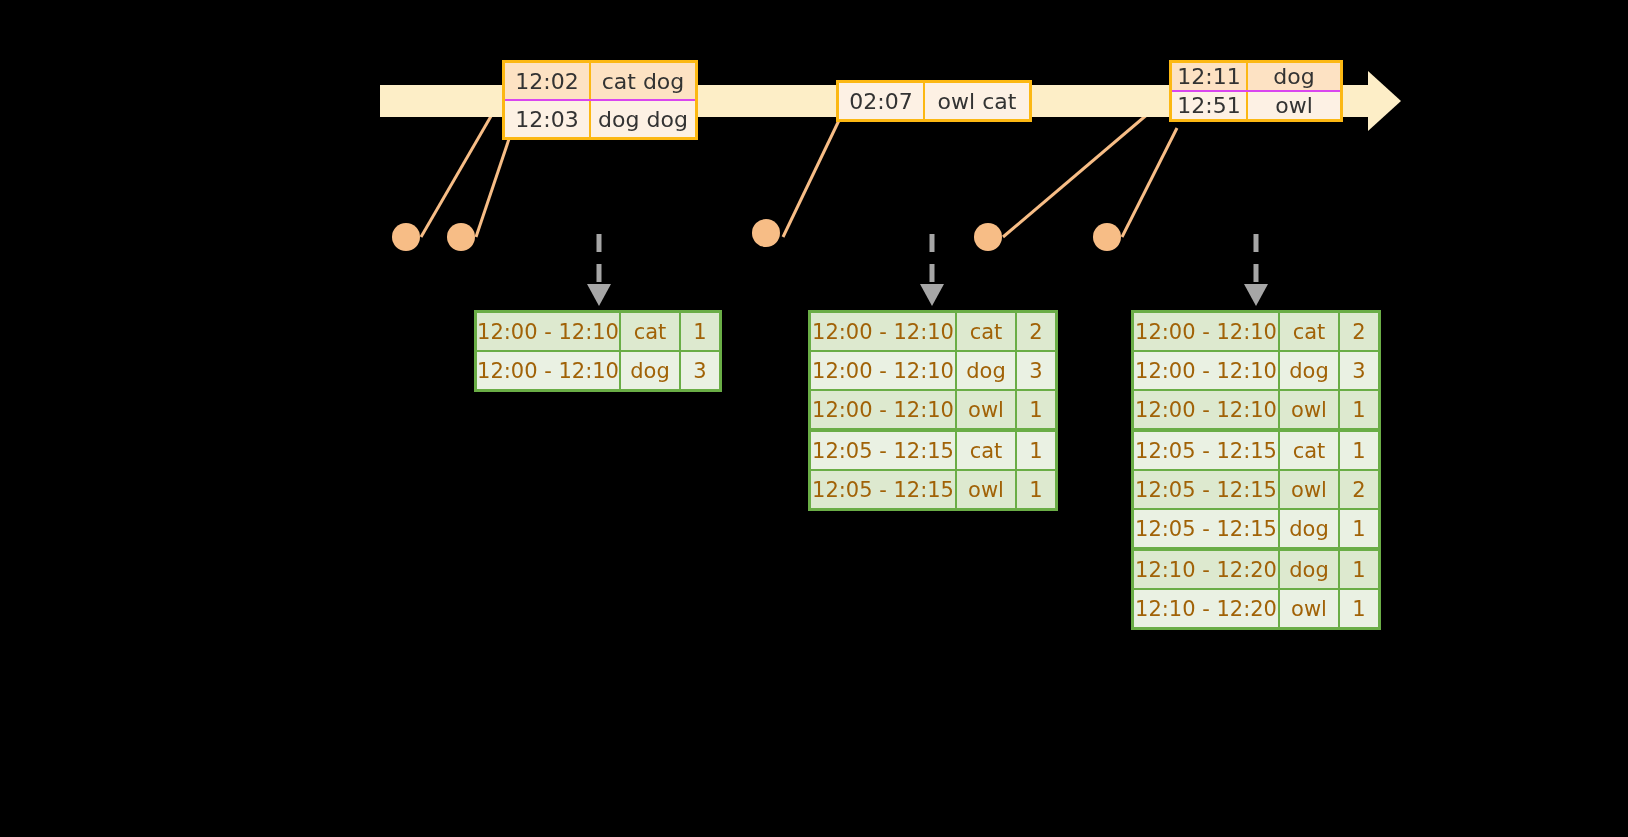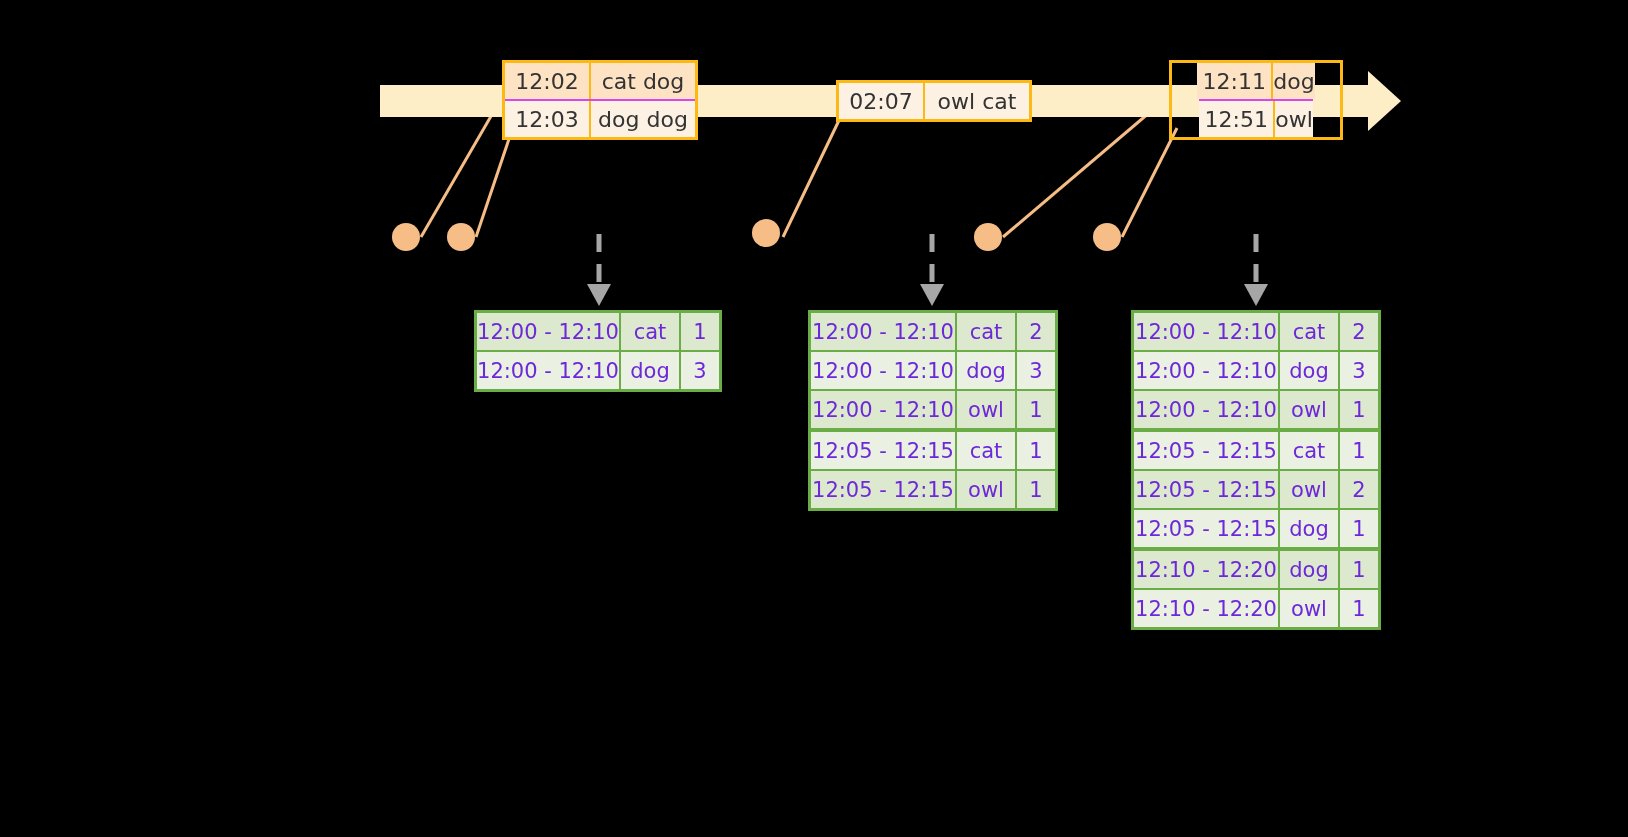--- a/index.html
+++ b/index.html
@@ -25,21 +25,21 @@
             border-right:2px solid #fcb813;font-size:22px;color:#333;}
   .evt-words{display:flex;align-items:center;justify-content:center;
              font-size:22px;color:#333;}
   .tone-a .evt-time,.tone-a .evt-words{background:#fde2c3;}
   .tone-b .evt-time,.tone-b .evt-words{background:#fdf1e4;}
 
   
   .rtable{position:absolute;border:3px solid #6aad46;box-sizing:border-box;
           display:flex;flex-direction:column;background:#6aad46;}
   .rrow{display:flex;height:37px;}
-  .rcell{display:flex;align-items:center;font-size:21px;color:#6d28d9;
+  .rcell{display:flex;align-items:center;font-size:21px;color:#a16207;
          box-sizing:border-box;}
   .c-win{justify-content:center;border-right:2px solid #6aad46;}
   .c-key{justify-content:center;border-right:2px solid #6aad46;}
   .c-cnt{justify-content:center;}
   .rrow + .rrow{border-top:2px solid #6aad46;}
   .rrow.sep{border-top:4px solid #6aad46;}
   .shade-1 .rcell{background:#dde9cf;}
   .shade-2 .rcell{background:#eaf1e3;}
 
   .dot{position:absolute;width:28px;height:28px;border-radius:50%;background:#f7bd86;}
@@ -90,21 +90,21 @@
     </div>
   </div>
 
   <div class="evt" style="left:836px;top:80px;width:196px;height:42px;">
     <div class="evt-row tone-b">
       <div class="evt-time" style="width:84px;">02:07</div>
       <div class="evt-words" style="flex:1;">owl cat</div>
     </div>
   </div>
 
-  <div class="evt" style="left:1169px;top:60px;width:174px;height:80px;align-items:center;">
+  <div class="evt" style="left:1169px;top:60px;width:174px;height:62px;">
     <div class="evt-row tone-a">
       <div class="evt-time" style="width:74px;">12:11</div>
       <div class="evt-words" style="flex:1;">dog</div>
     </div>
     <div class="evt-row tone-b">
       <div class="evt-time" style="width:74px;">12:51</div>
       <div class="evt-words" style="flex:1;">owl</div>
     </div>
   </div>
 

